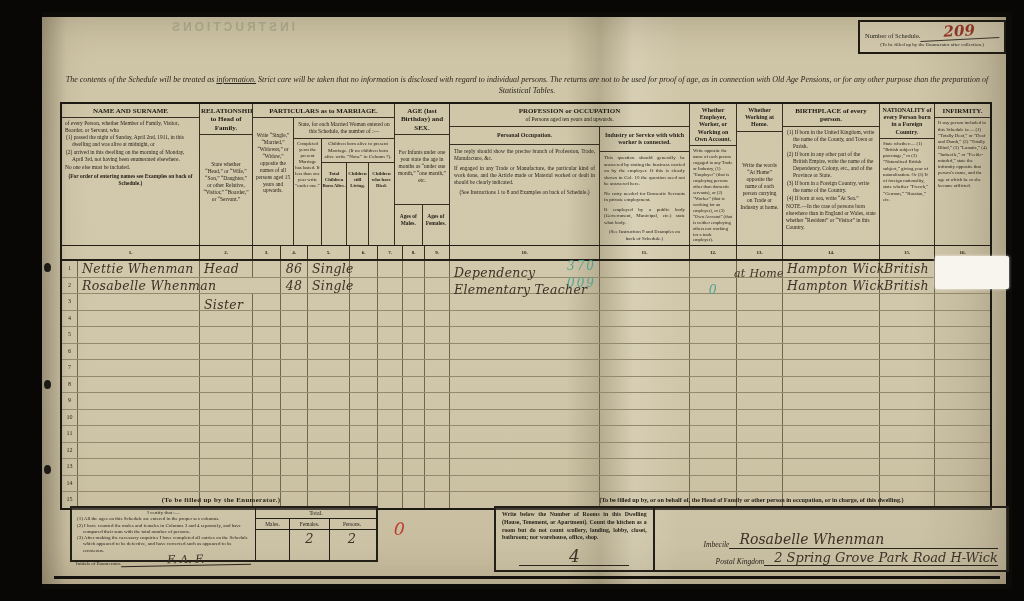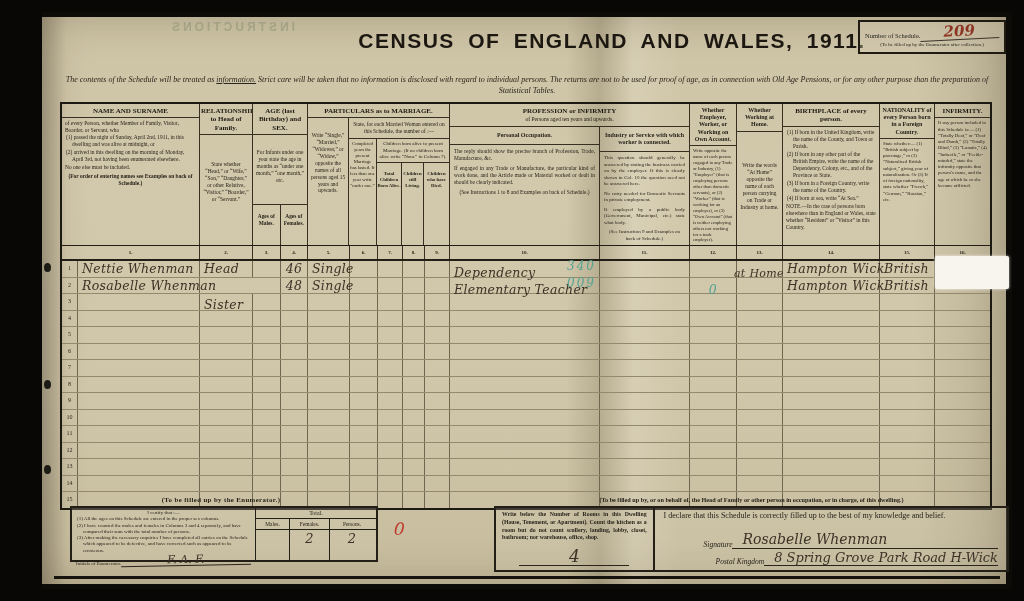--- a/index.html
+++ b/index.html
@@ -118,21 +118,20 @@
   .bottom-bar{position:absolute;left:12px;top:564px;width:946px;height:3px;background:#16130e;}
   .hole{position:absolute;left:2px;width:7px;height:9px;border-radius:50%;background:#0d0c09;opacity:.9;}
 </style>
 </head>
 <body>
 
 <div class="paper">
 
   <div class="bleed">INSTRUCTIONS</div>
 
-  <div class="form-title">CENSUS OF ENGLAND AND WALES, 1911.</div>
 
   <div class="sched-box">
     <div class="sb-row">
       <span class="sb-label">Number of Schedule.</span>
       <span class="sb-num">209</span>
     </div>
     <div class="sb-note">(To be filled up by the Enumerator after collection.)</div>
   </div>
 
   <div class="instr2"><span>The contents of the Schedule will be treated as </span><span class="u">information.</span><span>  Strict care will be taken that no information is disclosed with regard to individual persons.  The returns are not to be used for proof of age, as in connection with Old Age Pensions, or for any other purpose than the preparation of Statistical Tables.</span></div>
@@ -147,29 +146,20 @@
           <div class="hitem">(1) passed the night of Sunday, April 2nd, 1911, in this dwelling and was alive at midnight, or</div>
           <div class="hitem">(2) arrived in this dwelling on the morning of Monday, April 3rd, not having been enumerated elsewhere.</div>
           <div>No one else must be included.</div>
           <div class="hnote">(For order of entering names see Examples on back of Schedule.)</div>
         </div>
       </div>
 
       <div class="hcol" style="width:53px">
         <div class="htitle">RELATIONSHIP to Head of Family.</div>
         <div class="hdesc ctr" style="padding-top:26px">State whether “Head,” or “Wife,” “Son,” “Daughter,” or other Relative, “Visitor,” “Boarder,” or “Servant.”</div>
-      </div>
-
-      <div class="hcol" style="width:55px">
-        <div class="htitle">AGE (last Birthday) and SEX.</div>
-        <div class="hdesc ctr" style="padding-top:14px">For Infants under one year state the age in months as “under one month,” “one month,” etc.</div>
-        <div class="agesplit">
-          <div style="width:28px;border-right:1px solid #372f21">Ages of Males.</div>
-          <div style="width:27px">Ages of Females.</div>
-        </div>
       </div>
 
       <div class="hcol" style="width:142px">
         <div class="htitle">PARTICULARS as to MARRIAGE.</div>
         <div class="m-body">
           <div class="m-single">Write “Single,” “Married,” “Widower,” or “Widow,” opposite the names of all persons aged 15 years and upwards.</div>
           <div class="m-right">
             <div class="m-statement">State, for each Married Woman entered on this Schedule, the number of :—</div>
             <div class="m-lower">
               <div class="m-years">Completed years the present Marriage has lasted. If less than one year write “under one.”</div>
@@ -179,22 +169,31 @@
                   <div style="width:25px">Total Children Born Alive.</div>
                   <div style="width:22px">Children still Living.</div>
                   <div style="width:25px">Children who have Died.</div>
                 </div>
               </div>
             </div>
           </div>
         </div>
       </div>
 
+      <div class="hcol" style="width:55px">
+        <div class="htitle">AGE (last Birthday) and SEX.</div>
+        <div class="hdesc ctr" style="padding-top:14px">For Infants under one year state the age in months as “under one month,” “one month,” etc.</div>
+        <div class="agesplit">
+          <div style="width:28px;border-right:1px solid #372f21">Ages of Males.</div>
+          <div style="width:27px">Ages of Females.</div>
+        </div>
+      </div>
+
       <div class="hcol" style="width:240px">
-        <div class="htitle"><span>PROFESSION or INFIRMITY</span><br>
+        <div class="htitle"><span>PROFESSION or OCCUPATION</span><br>
           <span style="font-weight:normal;font-size:5.6px">of Persons aged ten years and upwards.</span></div>
         <div class="p-body">
           <div class="p-col brd" style="width:150px">
             <div class="p-subtitle">Personal Occupation.</div>
             <div class="p-desc">
               <p>The reply should show the precise branch of Profession, Trade, Manufacture, &amp;c.</p>
               <p>If engaged in any Trade or Manufacture, the particular kind of work done, and the Article made or Material worked or dealt in should be clearly indicated.</p>
               <p style="text-align:center">(See Instructions 1 to 8 and Examples on back of Schedule.)</p>
             </div>
           </div>
@@ -259,27 +258,27 @@
         <div class="numcell" style="width: 97px;">14.</div>
         <div class="numcell" style="width: 55px;">15.</div>
         <div class="numcell" style="width: 55px;">16.</div>
       </div>
     <div id="tbody">
         <div class="trow">
           <div class="tcell rownum">1</div>
           <div class="tcell hand tl" style="width: 122px;">Nettie Whenman</div>
           <div class="tcell hand tl" style="width: 53px;">Head</div>
           <div class="tcell hand tc" style="width: 28px;"></div>
-          <div class="tcell hand tc" style="width: 27px;">46</div>
+          <div class="tcell hand tc" style="width: 27px;">86</div>
           <div class="tcell hand tl" style="width: 42px;">Single</div>
           <div class="tcell hand tc" style="width: 28px;"></div>
           <div class="tcell hand tc" style="width: 25px;"></div>
           <div class="tcell hand tc" style="width: 22px;"></div>
           <div class="tcell hand tc" style="width: 25px;"></div>
-          <div class="tcell tl" style="width: 150px;"><span class="hand">Dependency</span><span class="occ-code">340</span></div>
+          <div class="tcell tl" style="width: 150px;"><span class="hand">Dependency</span><span class="occ-code">370</span></div>
           <div class="tcell hand tl" style="width: 90px;"></div>
           <div class="tcell tc" style="width: 47px;"><span class="hand teal"></span></div>
           <div class="tcell tl" style="width: 46px;"><span class="hand athome">at Home</span></div>
           <div class="tcell hand tl" style="width: 97px;">Hampton Wick</div>
           <div class="tcell hand tl" style="width: 55px;">British</div>
           <div class="tcell hand tl" style="width: 55px;"></div>
         </div>
         <div class="trow">
           <div class="tcell rownum">2</div>
           <div class="tcell hand tl" style="width: 122px;">Rosabelle Whenman</div>
@@ -581,28 +580,27 @@
   </div>
 
   <div class="red-mark">0</div>
 
   <div class="house-box">
     <div class="rooms">
       <div class="rooms-text">Write below the Number of Rooms in this Dwelling (House, Tenement, or Apartment).  Count the kitchen as a room but do not count scullery, landing, lobby, closet, bathroom; nor warehouse, office, shop.</div>
       <div class="rooms-value">4</div>
     </div>
     <div class="decl">
-      <div class="decl-text">I declare that this Schedule is correctly filled up to the best of my knowledge and belief.</div>
       <div class="sig-row">
-        <span class="sig-label">Signature</span>
+        <span class="sig-label">Imbecile</span>
         <span class="sig-value">Rosabelle Whenman</span>
       </div>
       <div class="sig-row pad">
         <span class="sig-label">Postal Kingdom</span>
-        <span class="sig-value addr">8 Spring Grove Park Road H-Wick</span>
+        <span class="sig-value addr">2 Spring Grove Park Road H-Wick</span>
       </div>
     </div>
   </div>
 
   <div class="bottom-bar"></div>
   <div class="hole" style="top:251px"></div>
   <div class="hole" style="top:368px"></div>
   <div class="hole" style="top:453px"></div>
 </div>
 

